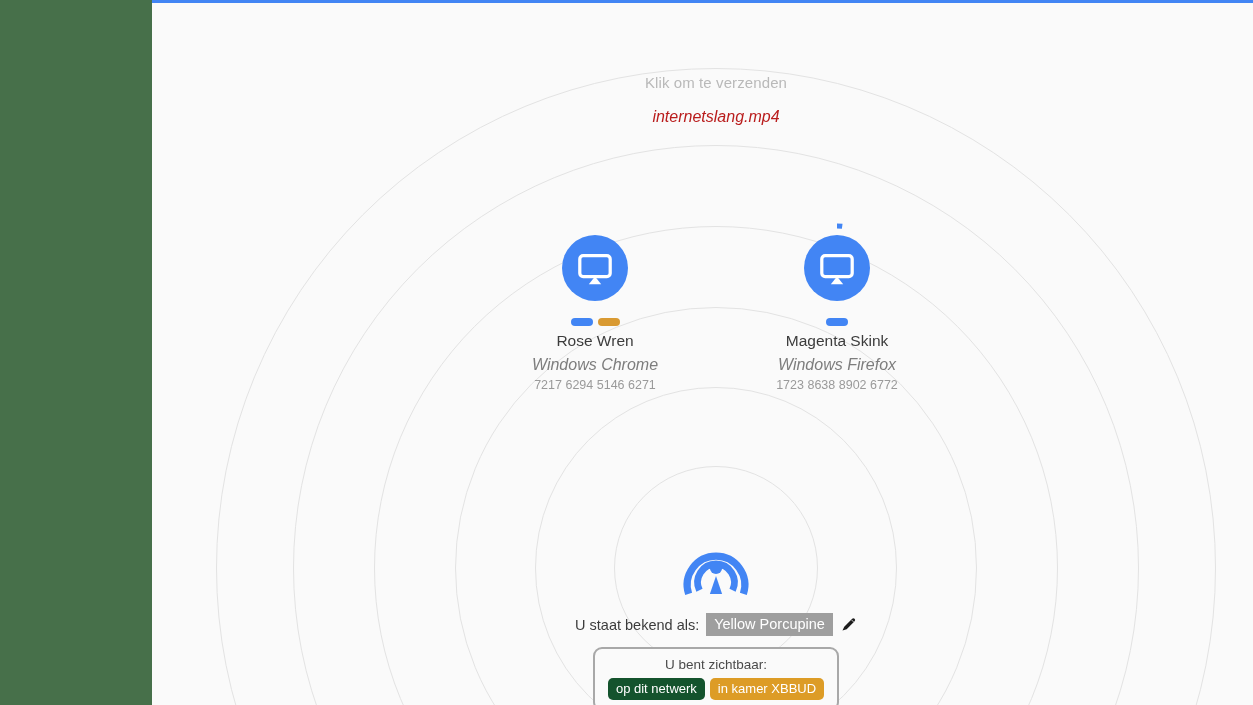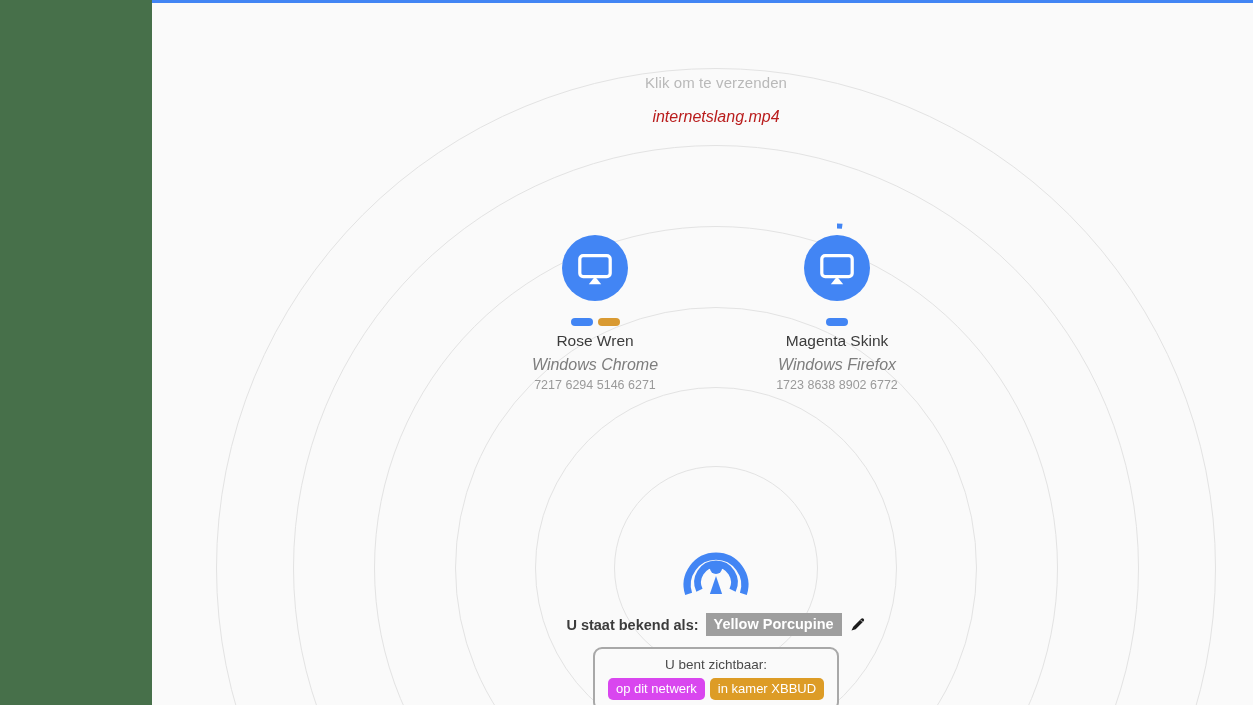--- a/index.html
+++ b/index.html
@@ -150,21 +150,20 @@
   }
   #app-logo { width: 72px; height: 72px; display: block; }
 
   #display-name-row {
     margin-top: 9px;
     display: flex;
     align-items: center;
     gap: 7px;
     font-size: 14.5px;
     color: #3c3c3c;
-    font-weight: bold;
   }
   #display-name-chip {
     background: #9e9e9e;
     color: #ffffff;
     border-radius: 0;
     padding: 3px 8px 4px;
     font-size: 14.5px;
     line-height: 16px;
   }
   #edit-name-icon { display: block; cursor: pointer; }
@@ -191,21 +190,21 @@
   }
   .vis-tag {
     font-size: 13px;
     color: #ffffff;
     border-radius: 5px;
     padding: 3px 8px 4px;
     line-height: 15px;
     white-space: nowrap;
     cursor: pointer;
   }
-  .vis-tag.network { background: #d946ef; }
+  .vis-tag.network { background: #14532d; }
   .vis-tag.room { background: #dd9c26; }
 </style>
 </head>
 <body>
 
 <div id="app-viewport">
 
   <div id="top-accent-bar"></div>
 
   <div id="radar-rings">

